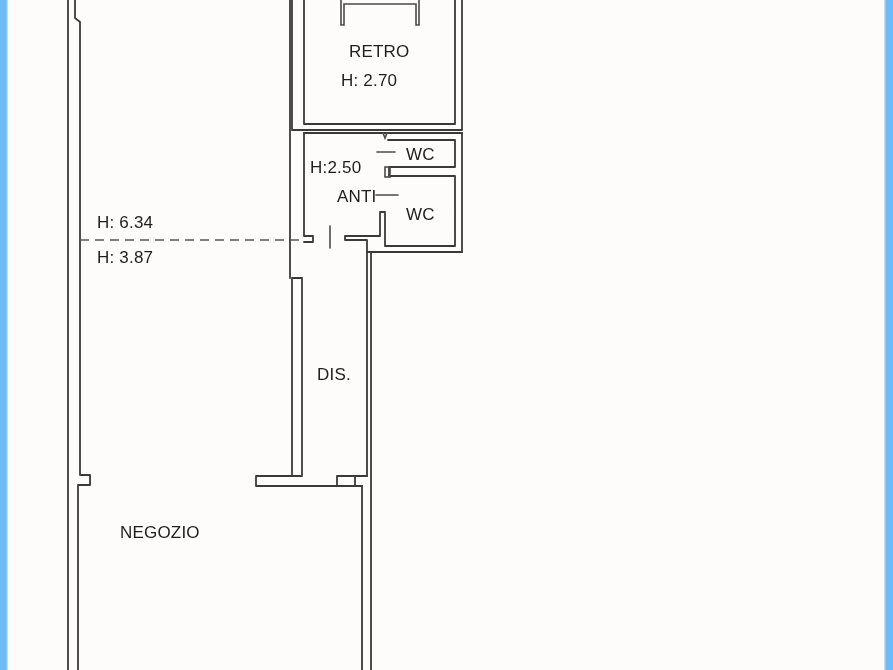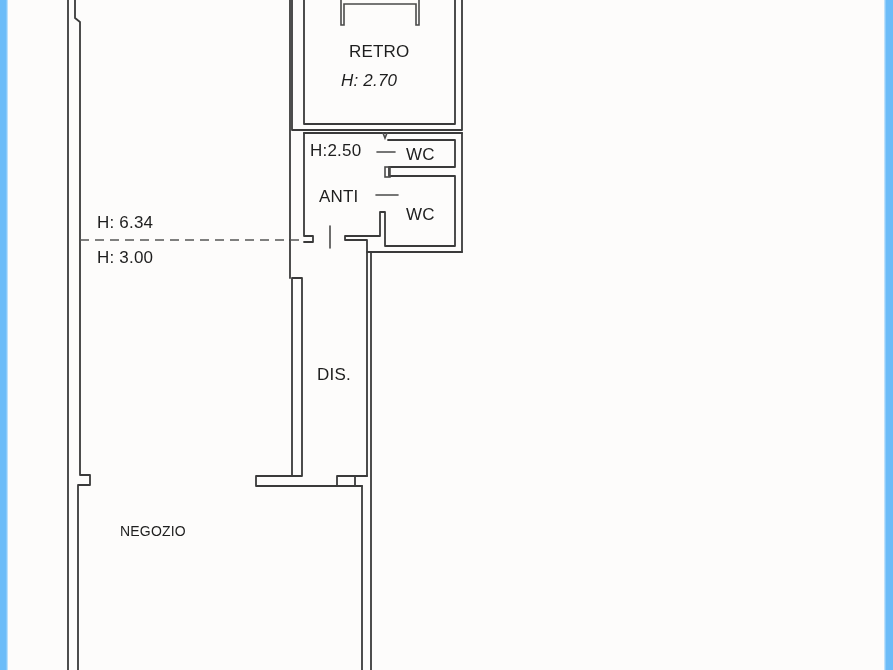--- a/index.html
+++ b/index.html
@@ -112,27 +112,27 @@
       <polyline class="wall" points="367,252 367,476 355,476 355,486"></polyline>
       <polyline class="wall" points="371,252 371,670"></polyline>
       <line class="wall" x1="362" y1="486" x2="362" y2="670"></line>
 
       <polyline class="wall" points="292,476 256,476 256,486 362,486"></polyline>
       <polyline class="wall" points="337,486 337,476 367,476"></polyline>
     </g>
   </svg>
 
   <div class="label" style="left:349px; top:43px;">RETRO</div>
-  <div class="label" style="left:341px; top:72px;font-style:italic;">H: 2.70</div>
+  <div class="label" style="left:341px; top:72px;">H: 2.70</div>
 
-  <div class="label" style="left:310px; top:142px;">H:2.50</div>
-  <div class="label" style="left:319px; top:188px;">ANTI</div>
+  <div class="label" style="left:310px; top:159px;">H:2.50</div>
+  <div class="label" style="left:337px; top:188px;">ANTI</div>
 
   <div class="label" style="left:406px; top:146px;">WC</div>
   <div class="label" style="left:406px; top:206px;">WC</div>
 
   <div class="label" style="left:317px; top:366px;">DIS.</div>
 
   <div class="label" style="left:97px; top:214px;">H: 6.34</div>
-  <div class="label" style="left:97px; top:249px;">H: 3.00</div>
+  <div class="label" style="left:97px; top:249px;">H: 3.87</div>
 
-  <div class="label" style="left:120px; top:524px; font-size:14px;">NEGOZIO</div>
+  <div class="label" style="left:120px; top:524px; font-size:17px;">NEGOZIO</div>
 </div>
 
 </body></html>

